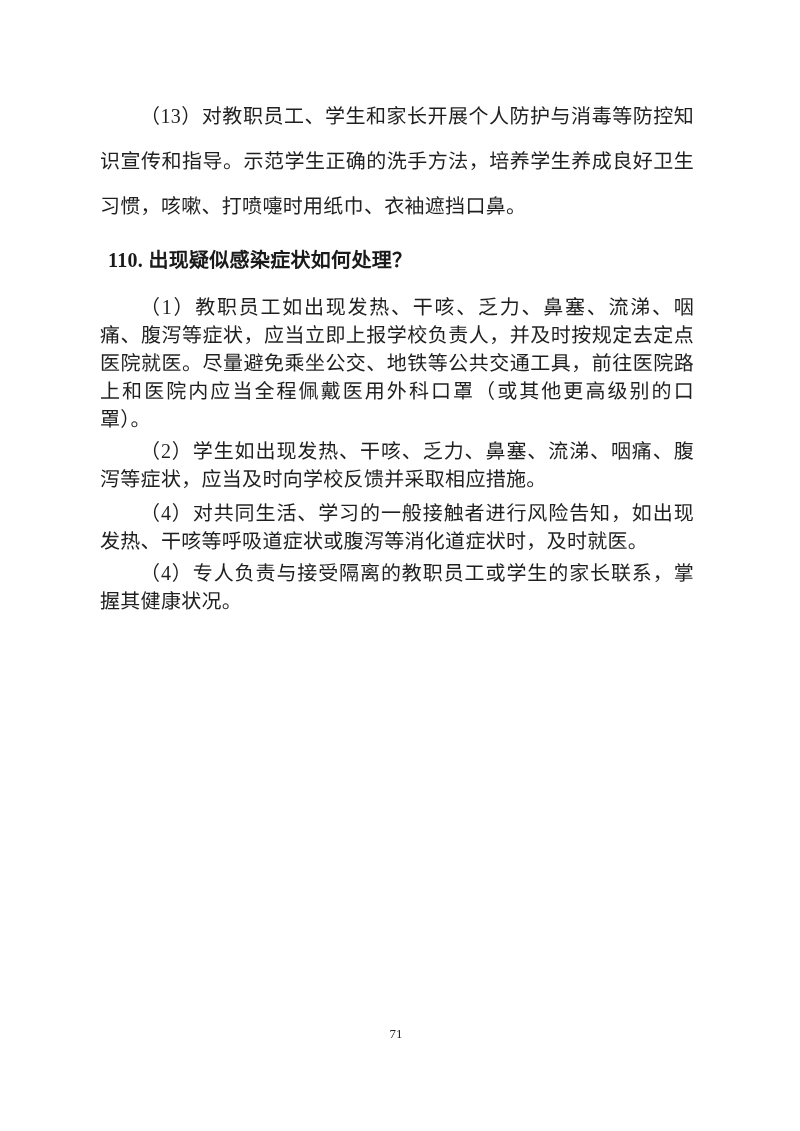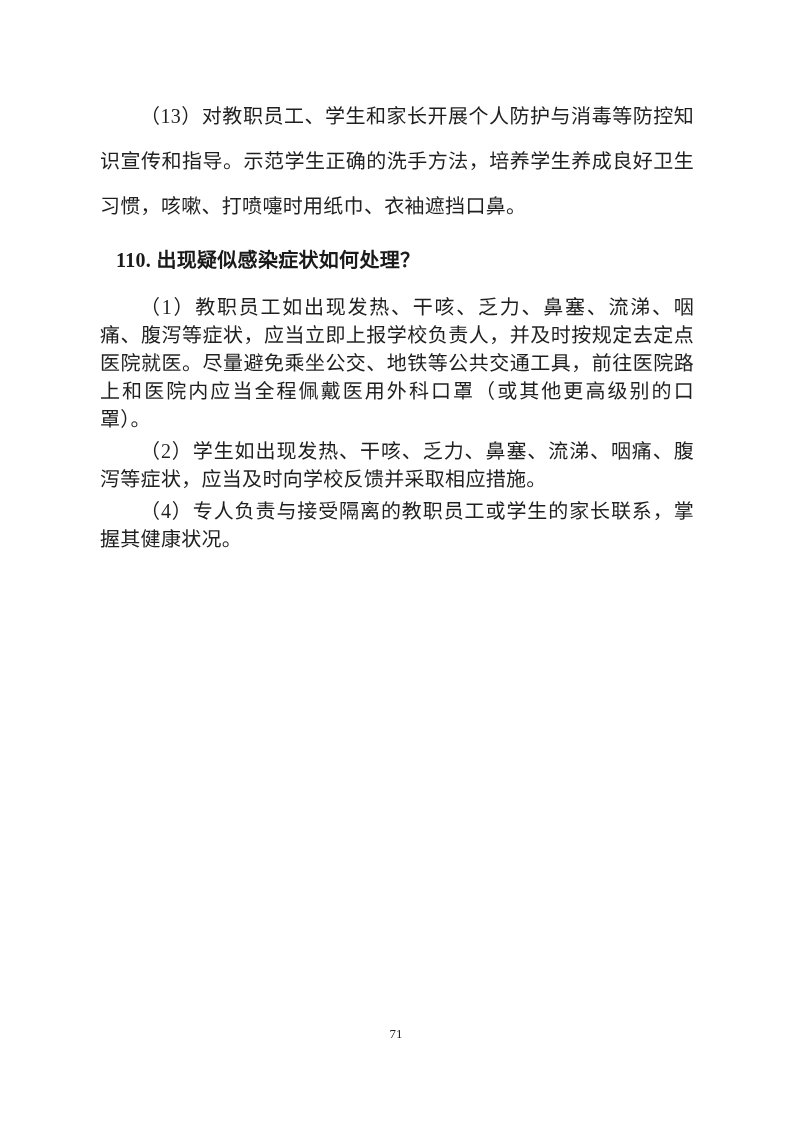--- a/index.html
+++ b/index.html
@@ -29,21 +29,21 @@
     text-indent: 2em;
     color: #1f1f1f;
     margin: 0;
     letter-spacing: 0.3px;
   }
   .heading {
     font-size: 20px;
     line-height: 45px;
     font-weight: bold;
     color: #1a1a1a;
-    margin: 9px 0 10px 16px;
+    margin: 9px 0 10px 8px;
     text-indent: 0;
     letter-spacing: 0.3px;
   }
   .item {
     font-size: 20px;
     line-height: 28px;
     text-align: justify;
     text-indent: 2em;
     color: #1f1f1f;
     margin: 0 0 4px 0;
@@ -67,17 +67,18 @@
 <body>
 
 <div class="page">
   <div class="content">
     <p class="para">（13）对教职员工、学生和家长开展个人防护与消毒等防控知识宣传和指导。示范学生正确的洗手方法，培养学生养成良好卫生习惯，咳嗽、打喷嚏时用纸巾、衣袖遮挡口鼻。</p>
 
     <h2 class="heading">110. 出现疑似感染症状如何处理？</h2>
 
     <p class="item">（1）教职员工如出现发热、干咳、乏力、鼻塞、流涕、咽痛、腹泻等症状，应当立即上报学校负责人，并及时按规定去定点医院就医。尽量避免乘坐公交、地铁等公共交通工具，前往医院路上和医院内应当全程佩戴医用外科口罩（或其他更高级别的口罩）。</p>
     <p class="item">（2）学生如出现发热、干咳、乏力、鼻塞、流涕、咽痛、腹泻等症状，应当及时向学校反馈并采取相应措施。</p>
+    <p class="item item-4">（4）对共同生活、学习的一般接触者进行风险告知，如出现发热、干咳等呼吸道症状或腹泻等消化道症状时，及时就医。</p>
     <p class="item">（4）专人负责与接受隔离的教职员工或学生的家长联系，掌握其健康状况。</p>
   </div>
 
   <div class="page-number">71</div>
 </div>
 
 </body></html>

